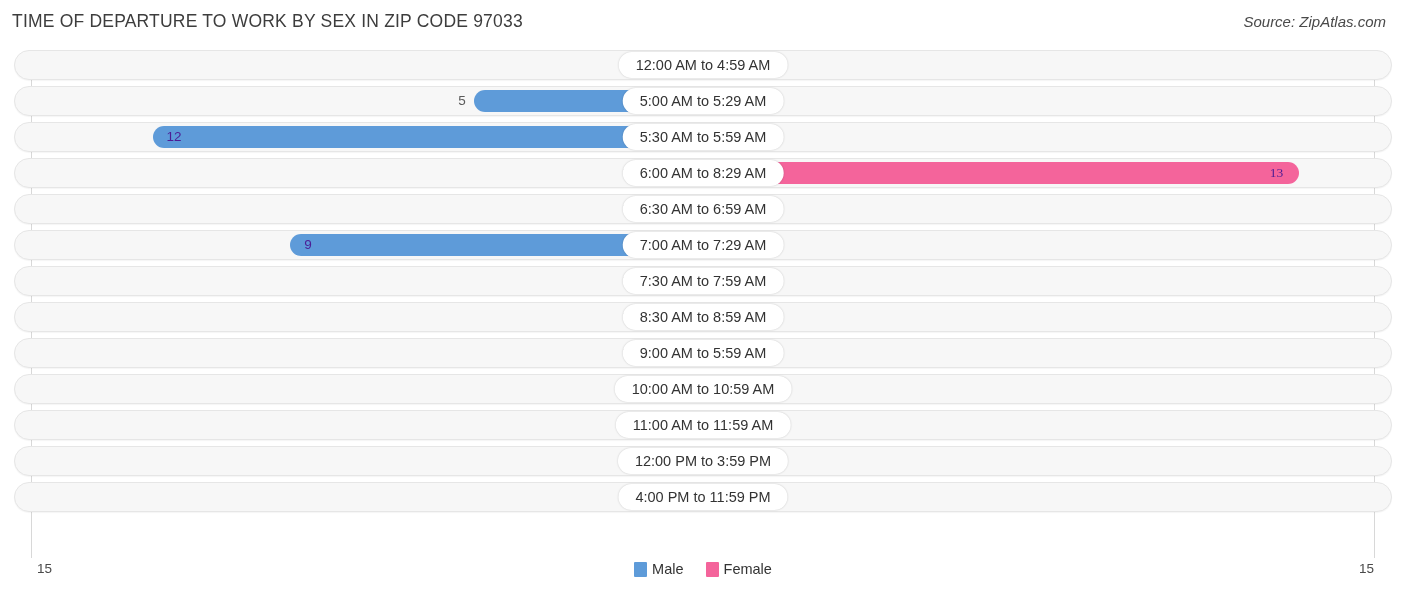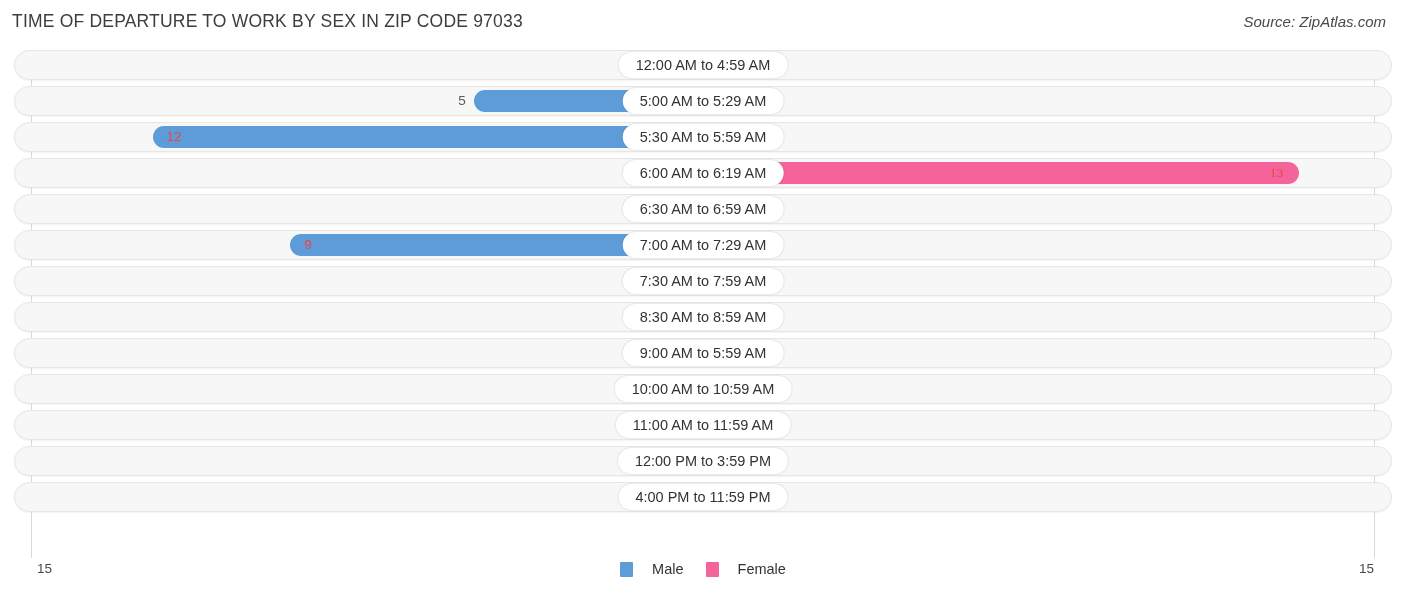--- a/index.html
+++ b/index.html
@@ -118,21 +118,21 @@
   
   .val {
     position: absolute;
     top: 0;
     height: 30px;
     line-height: 30px;
     font-size: 13.5px;
     white-space: nowrap;
   }
   .val.outside { color: #5a5a5a; }
-  .val.inside  { color: #ef4444; }
+  .val.inside  { color: #4c1d95; }
   .val.male-val.outside  { right: 703px; margin-right: 8px; text-align: right; }
   .val.male-val.inside   { text-align: left; }
   .val.female-val.outside{ left: 703px; margin-left: 8px; text-align: left; }
   .val.female-val.inside { text-align: right; }
 
   
   .pill {
     position: absolute;
     left: 50%;
     top: 2px;
@@ -170,21 +170,21 @@
     left: 0; right: 0;
     top: 3px;
     display: flex;
     justify-content: center;
     align-items: center;
     gap: 22px;
   }
   .legend-item {
     display: flex;
     align-items: center;
-    gap: 19px;
+    gap: 5px;
     font-size: 14.5px;
     color: #333333;
   }
   .swatch {
     width: 13px;
     height: 15px;
     border-radius: 1px;
     display: inline-block;
   }
 </style>
@@ -233,21 +233,21 @@
           <div class="pill">5:30 AM to 5:59 AM</div>
         </div>
         <div class="row">
           <div class="track"></div>
           <div class="bars">
             <div class="bar male" style="width: 65px;"></div>
             <div class="bar female filled" style="width: 596.267px;"></div>
             <div class="val male-val outside" style="right: 768px; margin-right: 8px;">0</div>
             <div class="val female-val inside" style="left: 703px; width: 596.267px; padding-right: 16px; box-sizing: border-box; font-family: Liberation Serif, serif;">13</div>
           </div>
-          <div class="pill">6:00 AM to 6:19 AM</div>
+          <div class="pill">6:00 AM to 8:29 AM</div>
         </div>
         <div class="row">
           <div class="track"></div>
           <div class="bars">
             <div class="bar male" style="width: 65px;"></div>
             <div class="bar female" style="width: 65px;"></div>
             <div class="val male-val outside" style="right: 768px; margin-right: 8px;">0</div>
             <div class="val female-val outside" style="left: 768px; margin-left: 8px;">0</div>
           </div>
           <div class="pill">6:30 AM to 6:59 AM</div>

